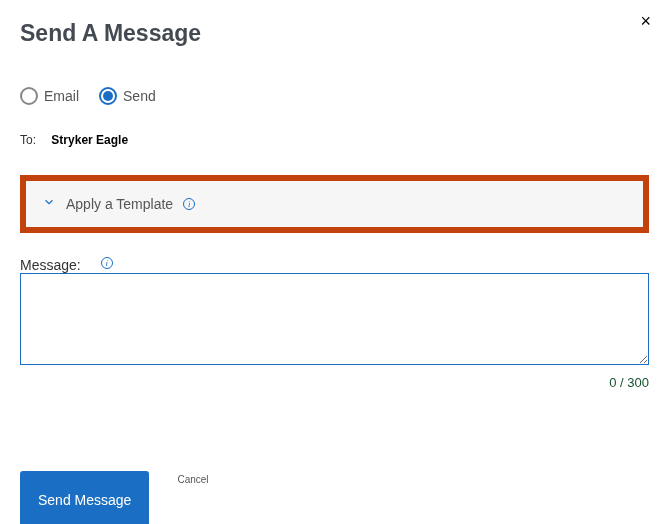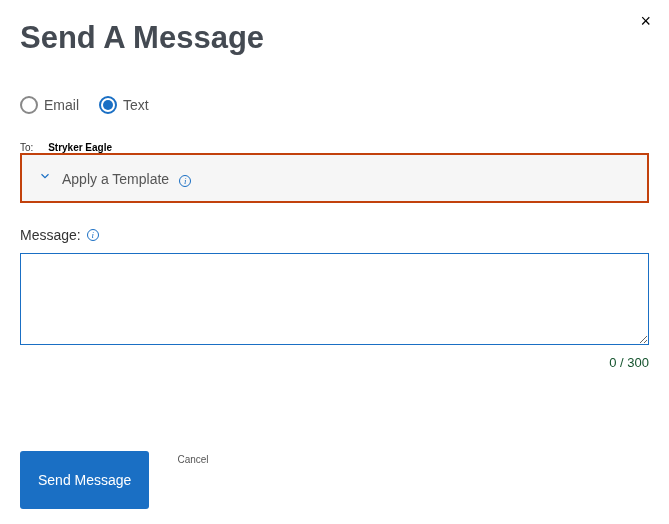--- a/index.html
+++ b/index.html
@@ -15,21 +15,21 @@
       position: relative;
       padding: 20px;
       color: #333;
     }
     .header {
       display: flex;
       justify-content: space-between;
       align-items: flex-start;
     }
     .title {
-      font-size: 31px;
+      font-size: 23px;
       font-weight: 600;
       color: #444a52;
       margin-bottom: 40px;
     }
     .close-btn {
       position: absolute;
       top: 12px;
       right: 18px;
       cursor: pointer;
       font-size: 18px;
@@ -71,36 +71,37 @@
       display: none;
     }
     .radio-outer.selected .radio-inner {
       display: block;
     }
     .radio-label {
       font-size: 14px;
       color: #555;
     }
     .to-row {
-      font-size: 10px;
+      font-size: 12px;
+      margin-bottom: 28px;
     }
     .to-label {
       color: #333;
       margin-right: 12px;
     }
     .to-value {
       font-weight: 700;
       color: #000;
     }
     .template-panel {
-      border: 2px solid #c2410c;
+      border: 6px solid #c2410c;
       background: #f6f6f6;
       padding: 14px 16px;
       display: flex;
-      align-items: flex-end;
+      align-items: center;
       gap: 10px;
       cursor: pointer;
       margin-bottom: 24px;
     }
     .chevron {
       color: #1a6fc4;
     }
     .template-text {
       font-size: 14px;
       color: #555;
@@ -114,25 +115,24 @@
       align-items: center;
       justify-content: center;
       color: #1a6fc4;
       font-size: 9px;
       font-style: italic;
       font-family: Georgia, serif;
       line-height: 1;
     }
     .msg-label-row {
       display: flex;
-      align-items: center;
-      gap: 6px;
+      align-items: flex-start;
+      gap: 20px;
       font-size: 14px;
       color: #333;
-      margin-bottom: 10px;
     }
     .msg-textarea {
       width: 100%;
       height: 92px;
       border: 1px solid #1a6fc4;
       resize: both;
       font-family: inherit;
       font-size: 14px;
       padding: 8px;
       outline: none;
@@ -179,21 +179,21 @@
 
 <div class="radio-row">
   <div class="radio-option">
     <span class="radio-outer"></span>
     <span class="radio-label">Email</span>
   </div>
   <div class="radio-option">
     <span class="radio-outer selected">
         <span class="radio-inner"></span>
       </span>
-    <span class="radio-label">Text</span>
+    <span class="radio-label">Send</span>
   </div>
 </div>
 
 <div class="to-row">
   <span class="to-label">To:</span>
   <span class="to-value">Stryker Eagle</span>
 </div>
 
 <div class="template-panel">
   <span class="chevron">

